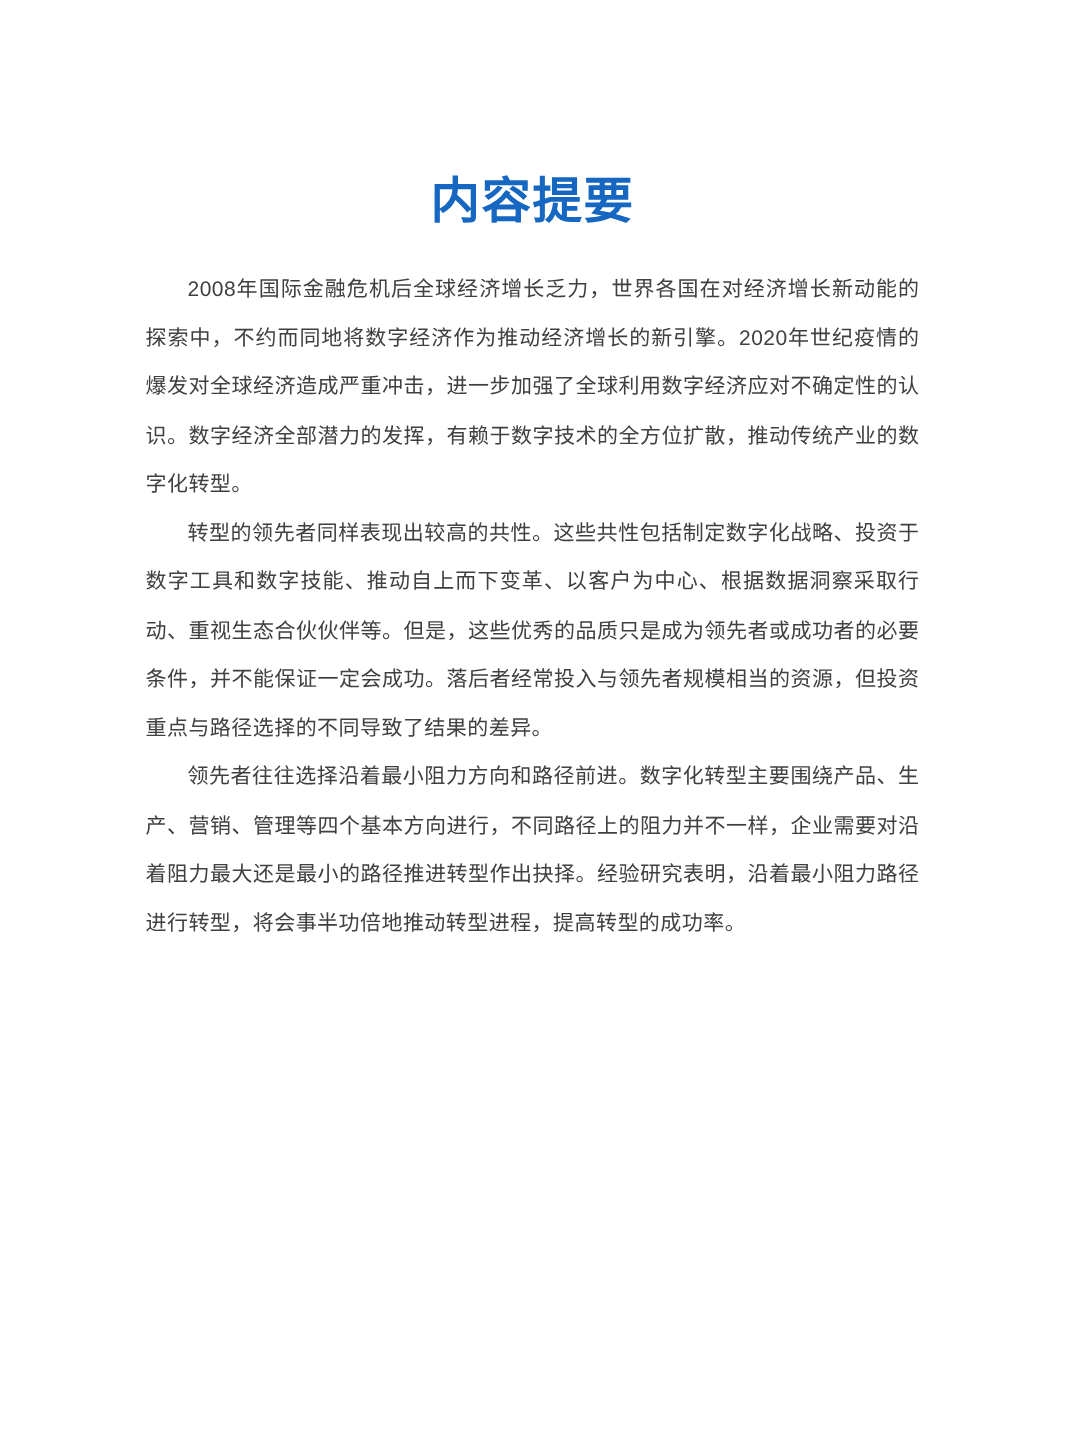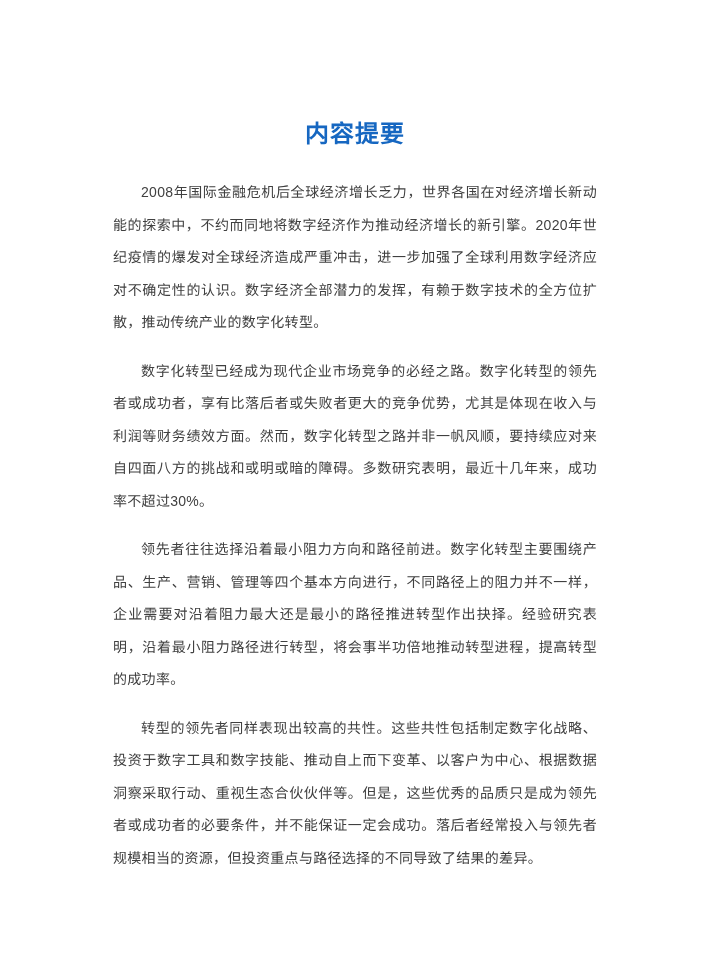--- a/index.html
+++ b/index.html
@@ -14,46 +14,45 @@
       height: 970px;
       margin: 0;
       background: #ffffff;
       padding: 117px 97px 0 97px;
       font-family: "Liberation Sans", "DejaVu Sans", sans-serif;
       overflow: hidden;
     }
     .doc-title {
       margin: 0;
       text-align: center;
-      font-size: 24px;
+      font-size: 33px;
       font-weight: 700;
       line-height: 33px;
       letter-spacing: 1px;
       color: #1667c1;
     }
     .doc-body {
       margin-top: 26px;
       font-size: 14px;
       line-height: 32.5px;
       color: #404040;
       text-align: justify;
       text-justify: inter-ideograph;
       letter-spacing: 0.3px;
     }
     .doc-body p {
-      margin: 16px;
+      margin: 0;
       padding: 0;
       text-indent: 2em;
     }
   </style>
 </head>
 <body>
 
 <div class="page">
   <h1 class="doc-title">内容提要</h1>
 
   <div class="doc-body">
     <p>2008年国际金融危机后全球经济增长乏力，世界各国在对经济增长新动能的探索中，不约而同地将数字经济作为推动经济增长的新引擎。2020年世纪疫情的爆发对全球经济造成严重冲击，进一步加强了全球利用数字经济应对不确定性的认识。数字经济全部潜力的发挥，有赖于数字技术的全方位扩散，推动传统产业的数字化转型。</p>
-    <p>数字化转型已经成为现代企业市场竞争的必经之路。数字化转型的领先者或成功者，享有比落后者或失败者更大的竞争优势，尤其是体现在收入与利润等财务绩效方面。然而，数字化转型之路并非一帆风顺，要持续应对来自四面八方的挑战和或明或暗的障碍。多数研究表明，最近十几年来，成功率不超过30%。</p>
+    <p>转型的领先者同样表现出较高的共性。这些共性包括制定数字化战略、投资于数字工具和数字技能、推动自上而下变革、以客户为中心、根据数据洞察采取行动、重视生态合伙伙伴等。但是，这些优秀的品质只是成为领先者或成功者的必要条件，并不能保证一定会成功。落后者经常投入与领先者规模相当的资源，但投资重点与路径选择的不同导致了结果的差异。</p>
     <p>领先者往往选择沿着最小阻力方向和路径前进。数字化转型主要围绕产品、生产、营销、管理等四个基本方向进行，不同路径上的阻力并不一样，企业需要对沿着阻力最大还是最小的路径推进转型作出抉择。经验研究表明，沿着最小阻力路径进行转型，将会事半功倍地推动转型进程，提高转型的成功率。</p>
-    <p>转型的领先者同样表现出较高的共性。这些共性包括制定数字化战略、投资于数字工具和数字技能、推动自上而下变革、以客户为中心、根据数据洞察采取行动、重视生态合伙伙伴等。但是，这些优秀的品质只是成为领先者或成功者的必要条件，并不能保证一定会成功。落后者经常投入与领先者规模相当的资源，但投资重点与路径选择的不同导致了结果的差异。</p>
   </div>
 </div>
 
 </body></html>

